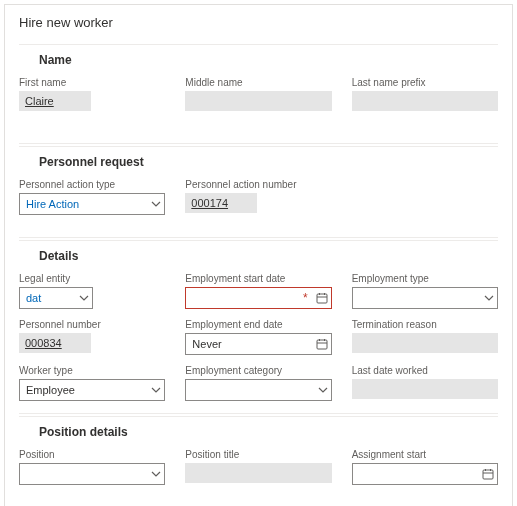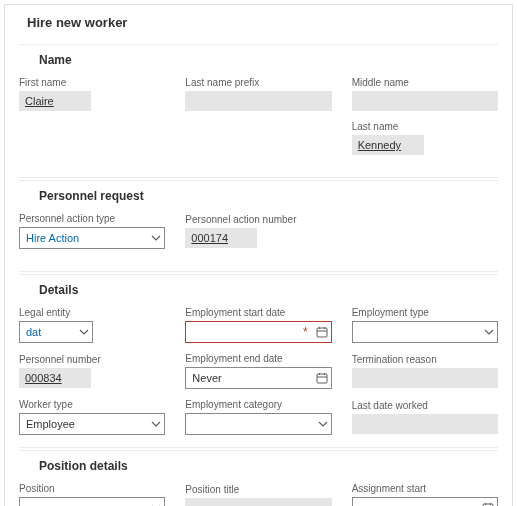--- a/index.html
+++ b/index.html
@@ -11,40 +11,39 @@
     background: #fff;
     padding: 4px;
   }
   .page {
     border: 1px solid #e1dfdd;
     width: 509px;
     padding: 10px 14px 14px 14px;
   }
   .page-title {
     font-size: 13px;
-    font-weight: 700;
-    margin: 0 0 14px 8px;
+    font-weight: 400;
+    margin: 0 0 14px 0;
   }
   .section {
     border-top: 1px solid #edebe9;
     border-bottom: 1px solid #edebe9;
     padding: 8px 0 12px 0;
     margin-bottom: 2px;
   }
   .section-title {
     font-size: 12px;
     font-weight: 600;
     margin: 0 0 10px 0;
     padding-left: 20px;
   }
   .row {
     display: flex;
     gap: 20px;
     margin-bottom: 10px;
-    align-items: center;
   }
   .col { flex: 1; min-width: 0; }
   .field-label {
     font-size: 10px;
     color: #605e5c;
     margin-bottom: 3px;
     display: block;
   }
   .ro {
     background: #e5e5e5;
@@ -105,35 +104,31 @@
   <div class="page-title">Hire new worker</div>
 
   <div class="section">
     <div class="section-title">Name</div>
     <div class="row">
       <div class="col">
         <span class="field-label">First name</span>
         <div class="ro narrow">Claire</div>
       </div>
       <div class="col">
+        <span class="field-label">Middle name</span>
+        <div class="ro mid"></div>
+      </div>
+      <div class="col">
         <span class="field-label">Last name prefix</span>
-        <div class="ro mid"></div>
-      </div>
-      <div class="col">
-        <span class="field-label">Middle name</span>
         <div class="ro mid"></div>
       </div>
     </div>
     <div class="row">
       <div class="spacer-col"></div>
       <div class="spacer-col"></div>
-      <div class="col">
-        <span class="field-label">Last name</span>
-        <div class="ro narrow">Kennedy</div>
-      </div>
     </div>
   </div>
 
   <div class="section">
     <div class="section-title">Personnel request</div>
     <div class="row">
       <div class="col">
         <span class="field-label">Personnel action type</span>
         <div class="ctrl full">
           <div class="inputish link">Hire Action</div>

